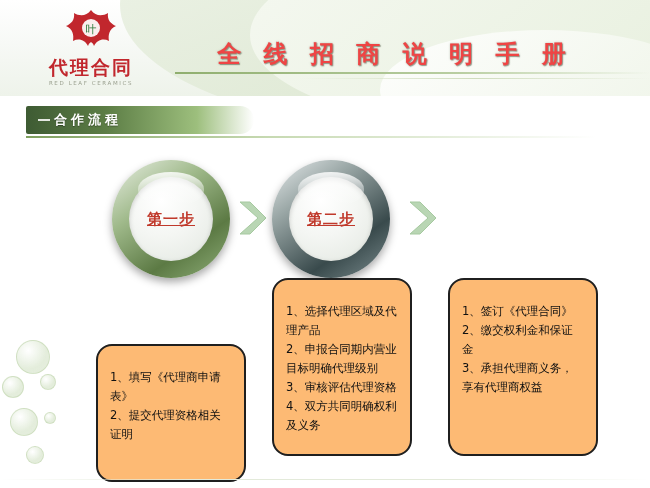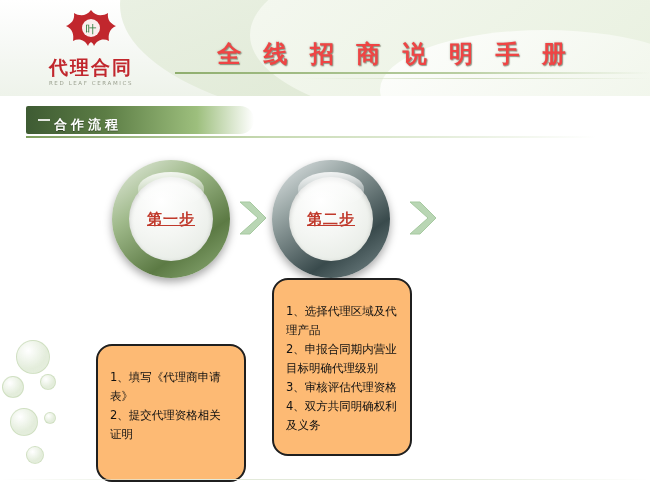--- a/index.html
+++ b/index.html
@@ -107,21 +107,21 @@
   }
 
   
   .section-tag {
     position: absolute;
     left: 26px; top: 106px;
     width: 228px; height: 28px;
     background: linear-gradient(90deg, #3e5b33 0%, #5c7d45 35%, #9dbf7d 75%, rgba(200,222,178,0) 100%);
     border-radius: 2px 14px 14px 2px;
     display: flex;
-    align-items: flex-end;
+    align-items: center;
   }
   .section-tag-label {
     color: #ffffff;
     font-size: 13px;
     font-weight: bold;
     letter-spacing: 4px;
     margin-left: 28px;
     text-shadow: 0 1px 1px rgba(0,0,0,.35);
   }
   .section-tag-dash {
@@ -298,15 +298,20 @@
   <div class="txt-box b1">
     <div>1、填写《代理商申请表》
 2、提交代理资格相关证明</div>
   </div>
   <div class="txt-box b2">
     <div>1、选择代理区域及代理产品
 2、申报合同期内营业目标明确代理级别
 3、审核评估代理资格
 4、双方共同明确权利及义务</div>
   </div>
+  <div class="txt-box b3">
+    <div>1、签订《代理合同》
+2、缴交权利金和保证金
+3、承担代理商义务，享有代理商权益</div>
+  </div>
 
   <div class="footer-rule"></div>
 </div>
 
 </body></html>

